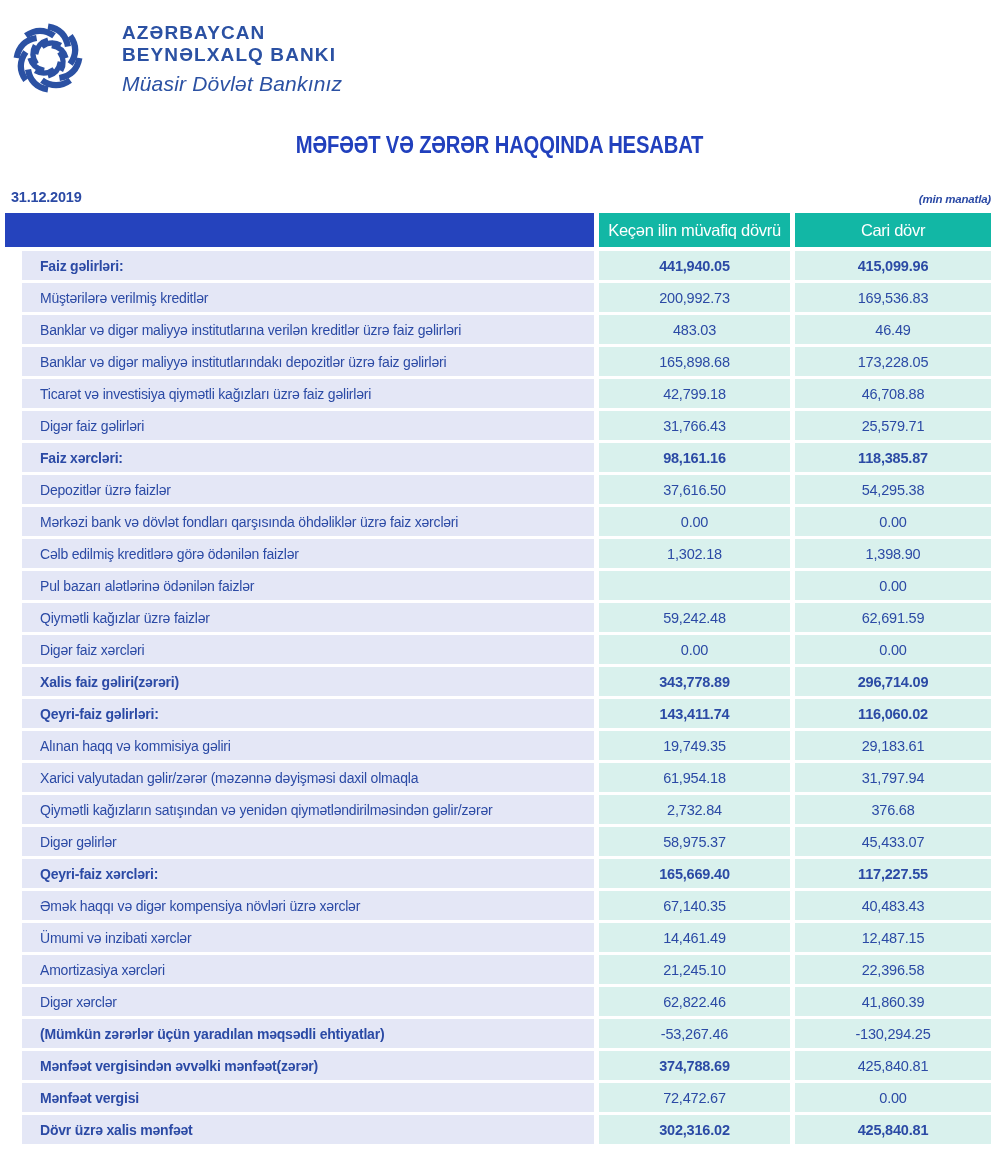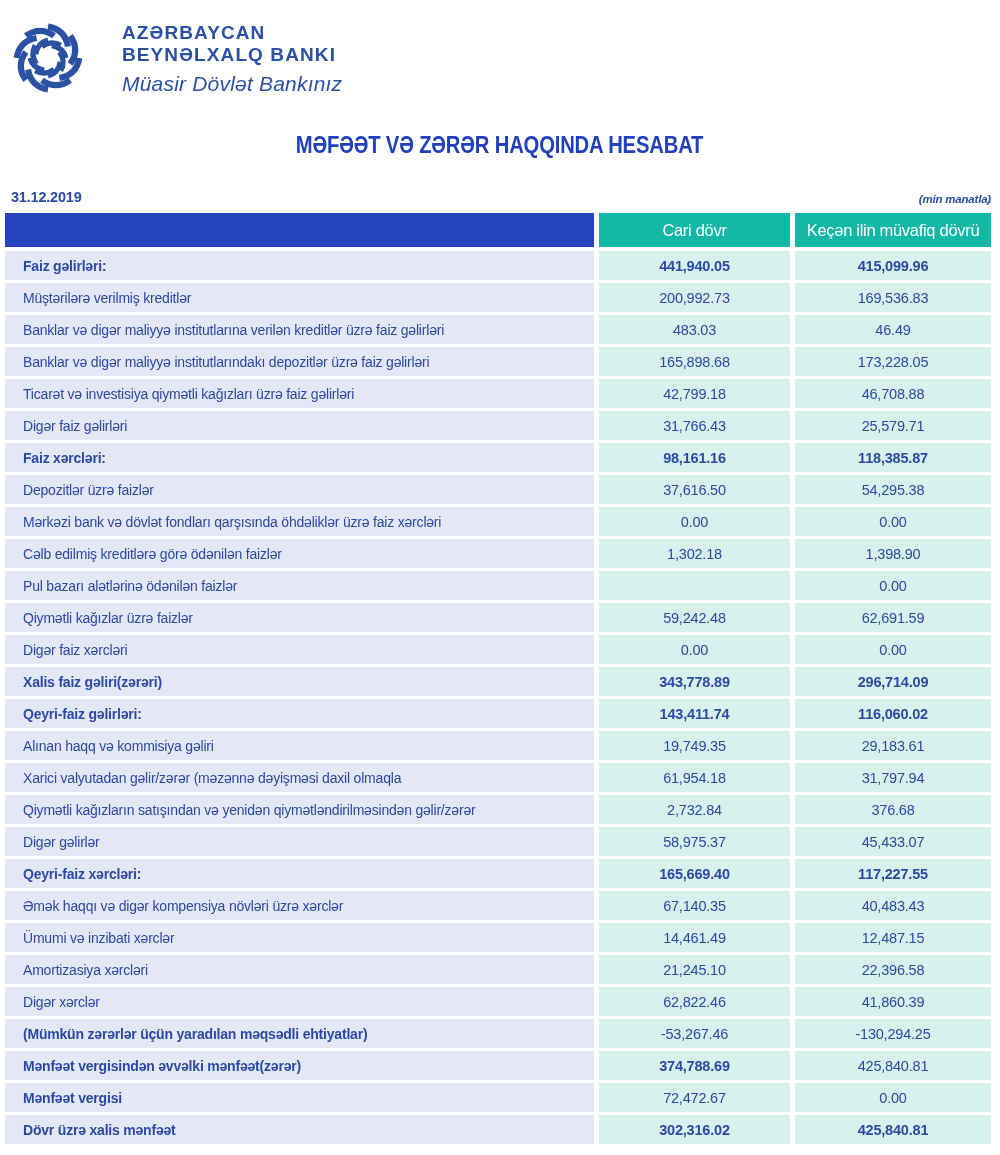--- a/index.html
+++ b/index.html
@@ -64,21 +64,21 @@
   }
   .th-label{background:var(--hdr-blue);}
   .th-val{background:var(--hdr-teal);}
 
   .tbody .trow{height:29px;margin-bottom:3px;}
   .cell{
     display:flex;align-items:center;
     font-size:14px;letter-spacing:-.2px;white-space:nowrap;
     overflow:hidden;
   }
-  .cell-label{background:var(--label-bg);padding-left:18px;justify-content:flex-start;}
+  .cell-label{background:var(--label-bg);padding-left:18px;justify-content:flex-start;margin-left:17px;}
   .cell-val{background:var(--value-bg);justify-content:center;font-size:14.5px;}
   .b{font-weight:700;}
 </style>
 </head>
 <body>
 
 <div class="page">
 
   <header class="brand">
     <svg class="brand-logo" width="76" height="76" viewBox="0 0 80 80" aria-hidden="true">
@@ -110,22 +110,22 @@
   </div>
 
   <div class="meta">
     <span class="report-date">31.12.2019</span>
     <span class="unit-note">(min manatla)</span>
   </div>
 
   <div class="pl-table">
     <div class="trow thead">
       <div class="th th-label"></div>
+      <div class="th th-val">Keçən ilin müvafiq dövrü</div>
       <div class="th th-val">Cari dövr</div>
-      <div class="th th-val">Keçən ilin müvafiq dövrü</div>
     </div>
     <div class="tbody" id="tbody">
         <div class="trow">
           <div class="cell cell-label b">Faiz gəlirləri:</div>
           <div class="cell cell-val b">441,940.05</div>
           <div class="cell cell-val b">415,099.96</div>
         </div>
         <div class="trow">
           <div class="cell cell-label">Müştərilərə verilmiş kreditlər</div>
           <div class="cell cell-val">200,992.73</div>

